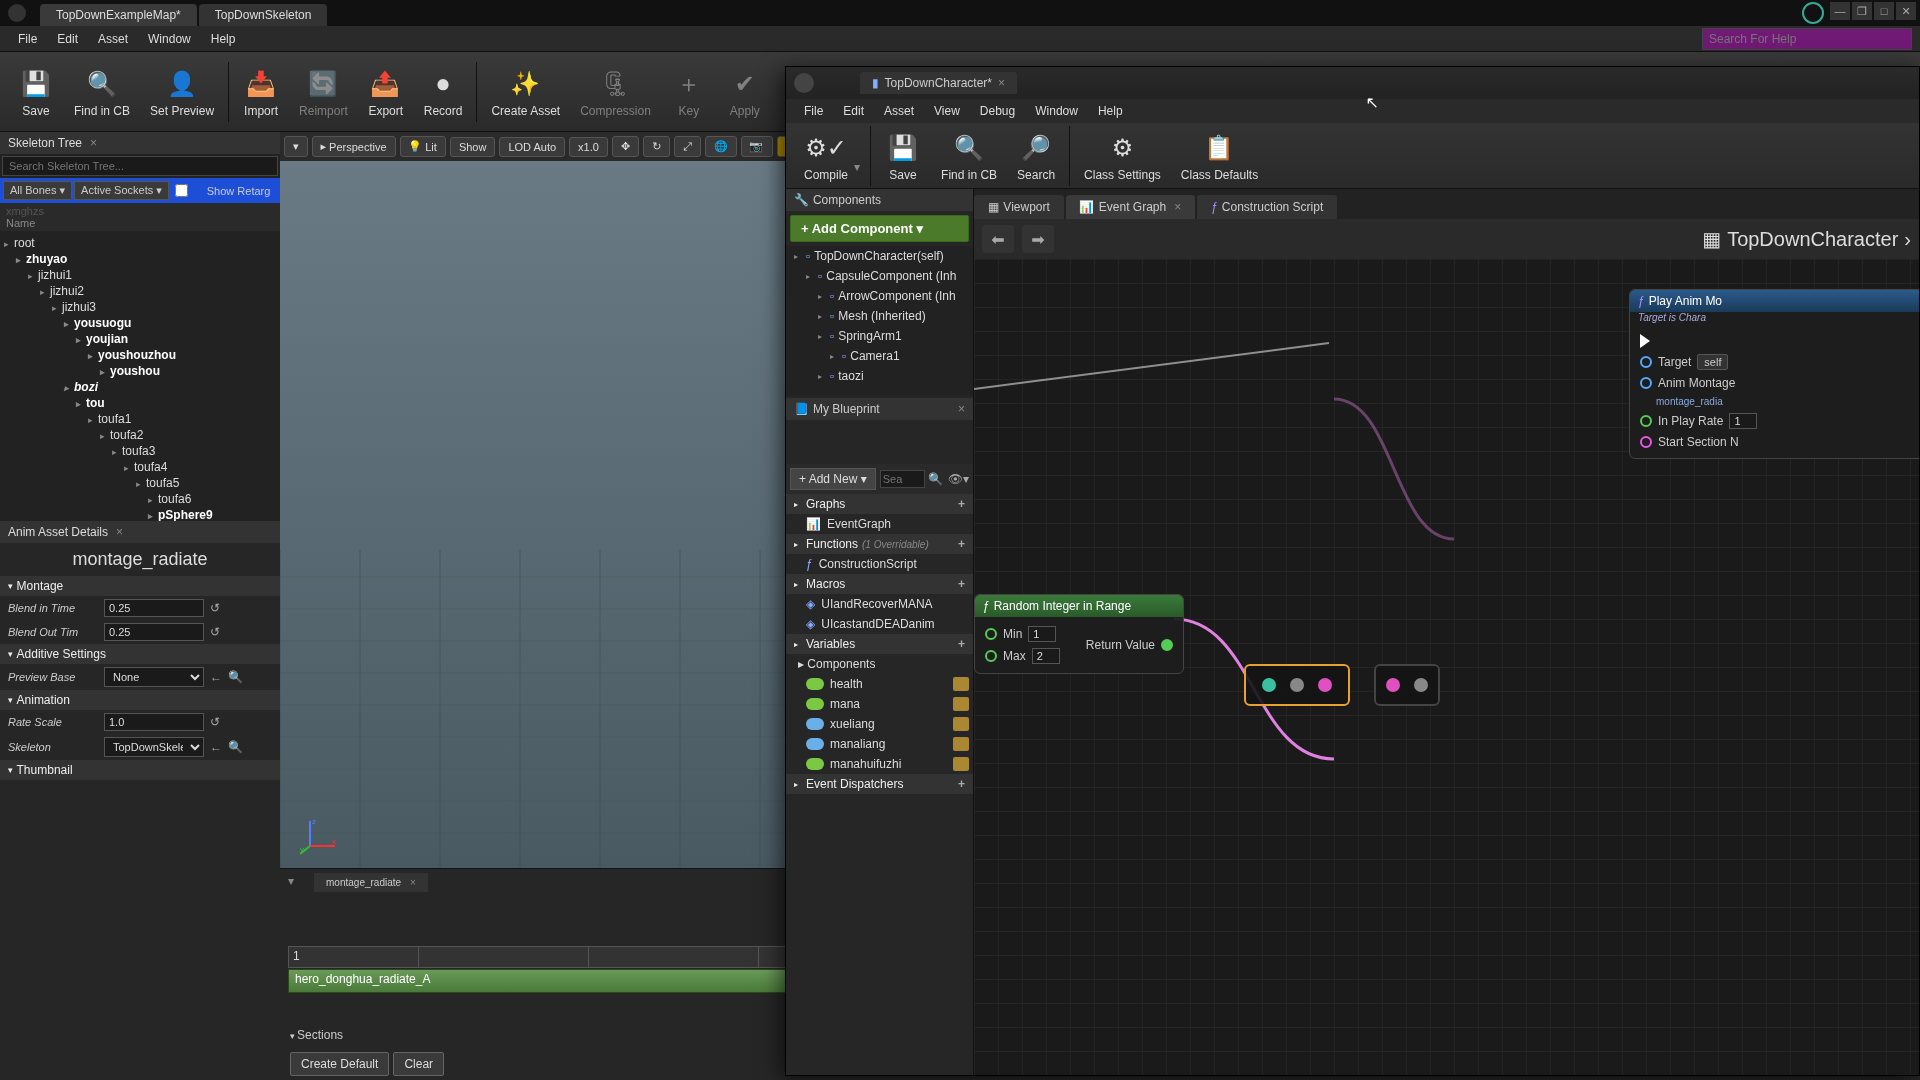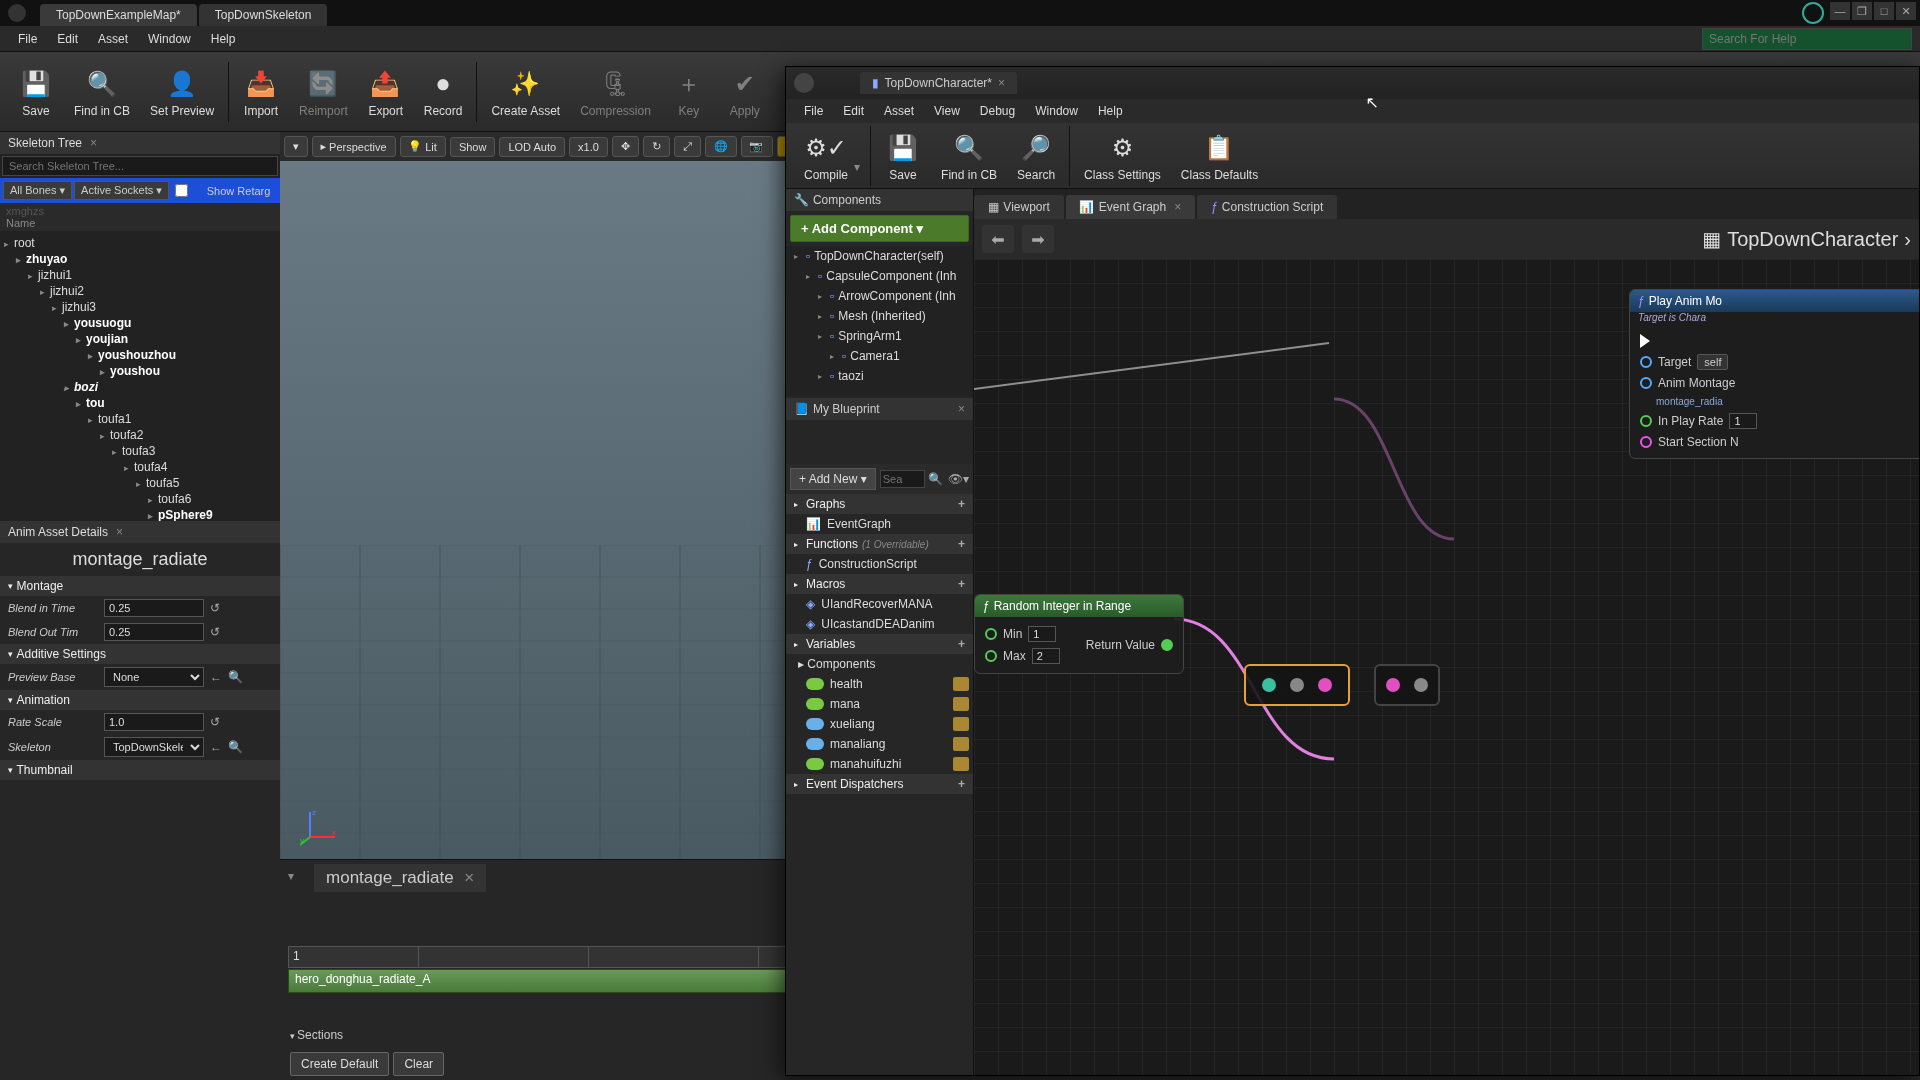--- a/index.html
+++ b/index.html
@@ -11,21 +11,21 @@
 .top-tab { background: #333; padding: 4px 16px; margin-right: 2px; border-radius: 4px 4px 0 0; font-size: 12px; color: #ddd; }
 .top-tab.active { background: #3a3a3a; }
 .window-controls { position: absolute; right: 4px; top: 2px; display: flex; gap: 2px; }
 .wc-btn { width: 20px; height: 18px; background: #333; color: #aaa; display: flex; align-items: center; justify-content: center; font-size: 11px; cursor: pointer; }
 .wc-circle { width: 22px; height: 22px; border: 2px solid #3a9; border-radius: 50%; margin-right: 4px; }
 
 
 .menu-bar { background: #2a2a2a; height: 26px; display: flex; align-items: center; padding: 0 8px; border-bottom: 1px solid #111; position: relative; }
 .menu-item { padding: 4px 10px; color: #ddd; cursor: pointer; }
 .search-help { position: absolute; right: 8px; top: 2px; width: 210px; }
-.search-help input { width: 100%; background: #14532d; border: 1px solid #444; color: #aaa; padding: 3px 6px; font-size: 12px; }
+.search-help input { width: 100%; background: #701a75; border: 1px solid #444; color: #aaa; padding: 3px 6px; font-size: 12px; }
 
 
 .toolbar { background: linear-gradient(#3a3a3a, #2a2a2a); height: 80px; display: flex; align-items: center; padding: 0 8px; border-bottom: 1px solid #111; }
 .tool-btn { display: flex; flex-direction: column; align-items: center; padding: 4px 10px; cursor: pointer; color: #ddd; }
 .tool-btn.disabled { opacity: 0.45; }
 .tool-icon { width: 36px; height: 36px; display: flex; align-items: center; justify-content: center; margin-bottom: 2px; font-size: 24px; }
 .tool-sep { width: 1px; height: 60px; background: #111; margin: 0 4px; }
 
 
 .main { display: flex; height: calc(100% - 132px); }
@@ -60,21 +60,21 @@
 
 .vp-toolbar { background: #2a2a2a; padding: 4px; display: flex; gap: 4px; align-items: center; flex-wrap: wrap; }
 .vp-btn { background: #3a3a3a; border: 1px solid #555; padding: 3px 8px; font-size: 11px; color: #ddd; display: flex; align-items: center; gap: 3px; border-radius: 3px; }
 .viewport { flex: 1; background: linear-gradient(#6a7a85, #4a5a62); position: relative; min-height: 400px; }
 .vp-overlay { position: absolute; top: 8px; left: 10px; color: #e0e0e0; font-size: 13px; text-shadow: 1px 1px 2px rgba(0,0,0,0.8); line-height: 1.5; }
 .vp-gizmo { position: absolute; bottom: 12px; left: 20px; width: 40px; height: 40px; }
 .character { position: absolute; left: 50%; top: 48%; transform: translate(-50%, -50%); }
 
 
 .montage-panel { background: #262626; border-top: 1px solid #111; }
-.montage-tab { display: inline-block; background: #333; padding: 4px 12px; font-size: 17px; margin: 4px 0 0 12px; }
+.montage-tab { display: inline-block; background: #333; padding: 4px 12px; font-size: 10px; margin: 4px 0 0 12px; }
 .montage-title { text-align: center; font-size: 20px; color: #ccc; padding: 4px; }
 .montage-group { text-align: center; color: #888; font-size: 13px; }
 .timeline { padding: 4px 8px; }
 .tl-ruler { display: flex; background: #333; height: 22px; border: 1px solid #555; }
 .tl-cell { flex: 1; border-right: 1px solid #555; padding: 2px 4px; font-size: 12px; color: #ddd; }
 .tl-track { display: flex; height: 24px; margin-top: 1px; }
 .tl-clip { background: linear-gradient(#6a9a5a, #4a7a3a); border: 1px solid #2a4a1a; padding: 2px 6px; font-size: 12px; color: #fff; }
 .sections-hdr { padding: 6px 10px; color: #ccc; font-size: 12px; }
 .sections-hdr::before { content: "▾ "; font-size: 9px; }
 .section-btns { padding: 4px 10px; display: flex; gap: 4px; }

